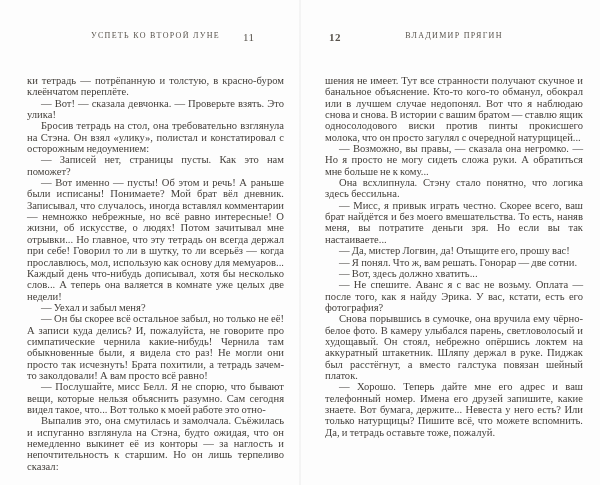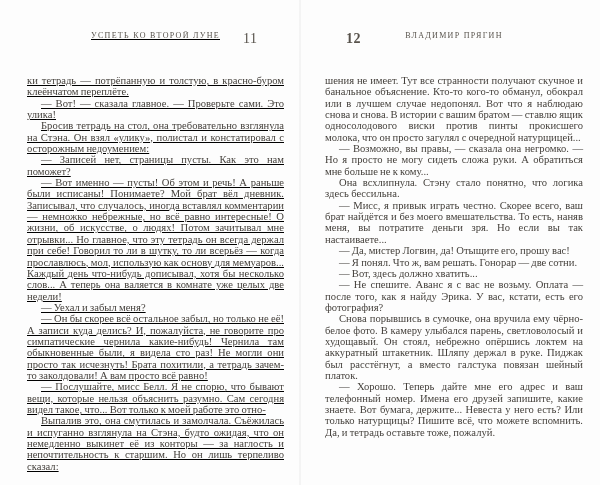--- a/index.html
+++ b/index.html
@@ -17,21 +17,21 @@
     height: 485px;
     display: flex;
   }
   .page {
     position: relative;
     width: 300px;
     height: 485px;
     box-sizing: border-box;
     background: #fdfdfd;
   }
-  .page.left  { padding: 0 16px 12px 27px; text-decoration: underline; }
+  .page.left  { padding: 0 16px 12px 27px; }
   .page.right { padding: 0 17px 0 25px; }
   .spine {
     position: absolute;
     left: 299px;
     top: 0;
     width: 2px;
     height: 485px;
     background: linear-gradient(to right, rgba(0,0,0,0.00), rgba(0,0,0,0.07), rgba(0,0,0,0.00));
   }
   .running-head {
@@ -41,26 +41,26 @@
     font-size: 8px;
     letter-spacing: 1.3px;
     color: #57524b;
     text-align: center;
     text-transform: uppercase;
     white-space: nowrap;
   }
   .pagenum {
     position: absolute;
     top: 0;
-    font-size: 14px;
+    font-size: 11px;
     letter-spacing: 0.5px;
     color: #57524b;
   }
   .page.left  .pagenum { left: 216px; }  
-  .page.right .pagenum { left: 21px; font-weight: bold; }   
+  .page.right .pagenum { left: 4px; font-weight: bold; }   
   .body-text {
     margin-top: 16px;
     font-size: 10.6px;
     line-height: 11.35px;
     color: #433f3a;
     text-align: justify;
   }
   .body-text p {
     margin: 0;
     padding: 0;
@@ -74,21 +74,21 @@
 
 <div class="spread">
 
   <div class="page left">
     <div class="running-head">
       <span>УСПЕТЬ КО ВТОРОЙ ЛУНЕ</span>
       <span class="pagenum">11</span>
     </div>
     <div class="body-text">
       <p class="cont">ки тетрадь — потрёпанную и толстую, в красно-буром клеёнчатом переплёте.</p>
-      <p>— Вот! — сказала главное. — Проверьте сами. Это улика!</p>
+      <p>— Вот! — сказала девчонка. — Проверьте взять. Это улика!</p>
       <p>Бросив тетрадь на стол, она требовательно взглянула на Стэна. Он взял «улику», полистал и констатировал с осторожным недоумением:</p>
       <p>— Записей нет, страницы пусты. Как это нам поможет?</p>
       <p>— Вот именно — пусты! Об этом и речь! А раньше были исписаны! Понимаете? Мой брат вёл дневник. Записывал, что случалось, иногда вставлял комментарии — немножко небрежные, но всё равно интересные! О жизни, об искусстве, о людях! Потом зачитывал мне отрывки... Но главное, что эту тетрадь он всегда держал при себе! Говорил то ли в шутку, то ли всерьёз — когда прославлюсь, мол, использую как основу для мемуаров... Каждый день что-нибудь дописывал, хотя бы несколько слов... А теперь она валяется в комнате уже целых две недели!</p>
       <p>— Уехал и забыл меня?</p>
       <p>— Он бы скорее всё остальное забыл, но только не её! А записи куда делись? И, пожалуйста, не говорите про симпатические чернила какие-нибудь! Чернила там обыкновенные были, я видела сто раз! Не могли они просто так исчезнуть! Брата похитили, а тетрадь зачем-то заколдовали! А вам просто всё равно!</p>
       <p>— Послушайте, мисс Белл. Я не спорю, что бывают вещи, которые нельзя объяснить разумно. Сам сегодня видел такое, что... Вот только к моей работе это отно-</p>
       <p>Выпалив это, она смутилась и замолчала. Съёжилась и испуганно взглянула на Стэна, будто ожидая, что он немедленно выкинет её из конторы — за наглость и непочтительность к старшим. Но он лишь терпеливо сказал:</p>
     </div>
   </div>
 

